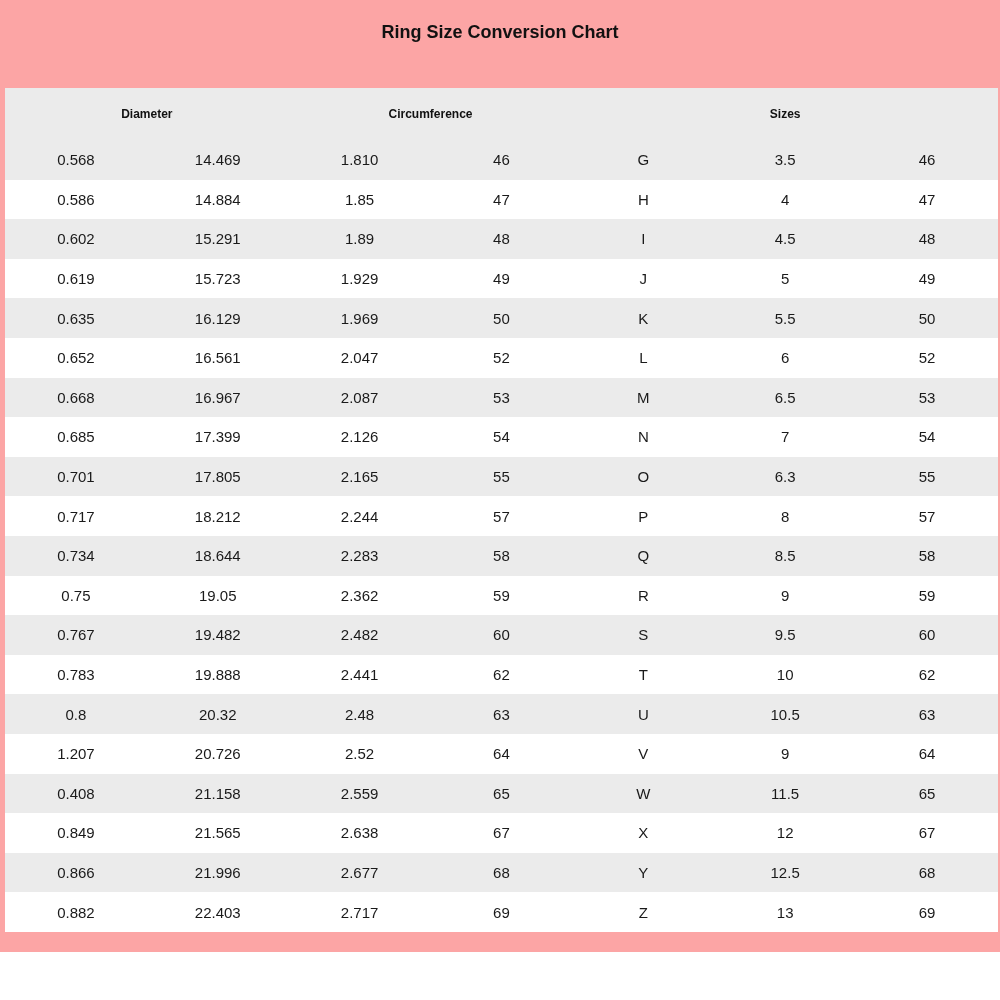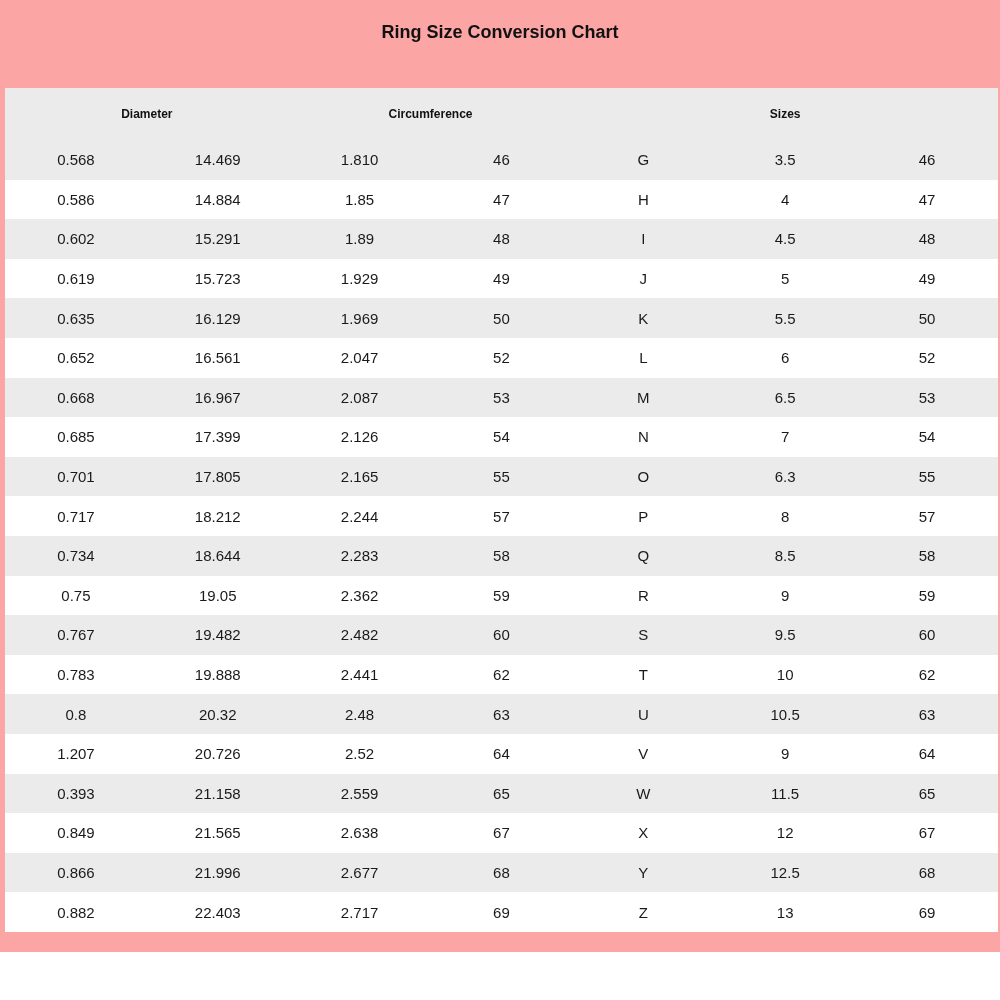--- a/index.html
+++ b/index.html
@@ -222,21 +222,21 @@
         <tr>
           <td>1.207</td>
           <td>20.726</td>
           <td>2.52</td>
           <td>64</td>
           <td>V</td>
           <td>9</td>
           <td>64</td>
         </tr>
         <tr>
-          <td>0.393</td>
+          <td>0.408</td>
           <td>21.158</td>
           <td>2.559</td>
           <td>65</td>
           <td>W</td>
           <td>11.5</td>
           <td>65</td>
         </tr>
         <tr>
           <td>0.849</td>
           <td>21.565</td>

